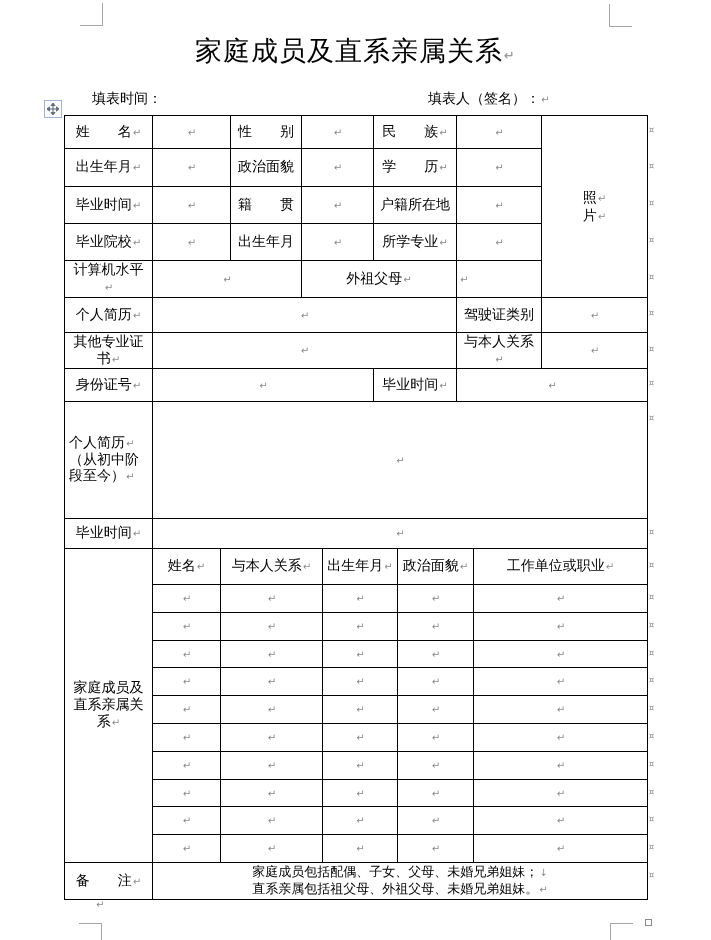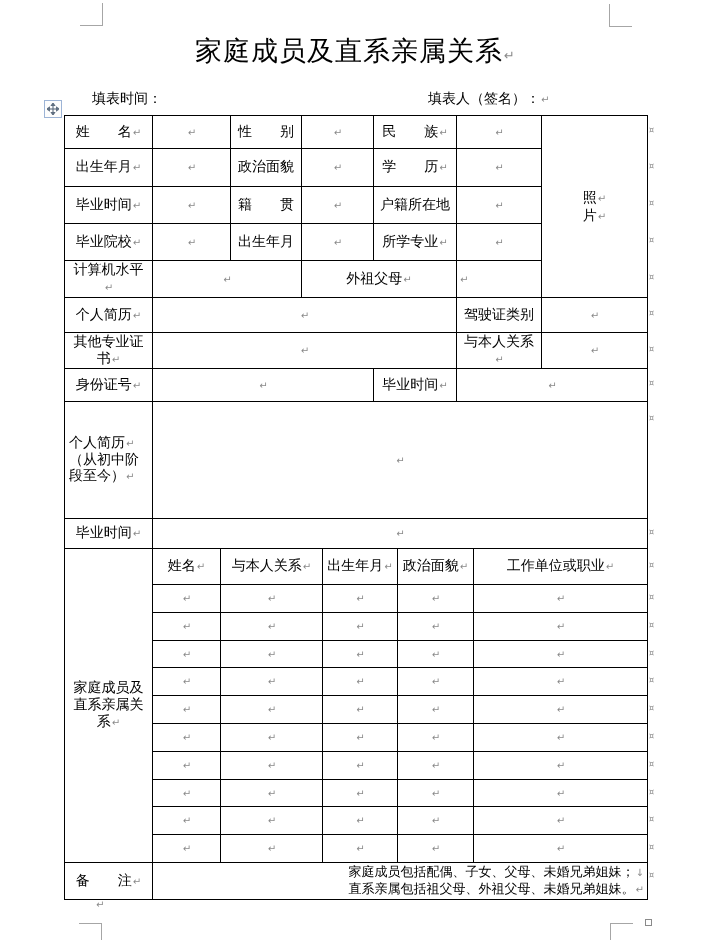--- a/index.html
+++ b/index.html
@@ -29,21 +29,21 @@
     border:1px solid #9db4d6;background:#fdfdfd;display:flex;align-items:center;justify-content:center;}
 
   .tblwrap{position:absolute;left:64px;top:115px;width:584px;}
   table{border-collapse:collapse;table-layout:fixed;width:583px;margin-top:-1px;}
   table.first{margin-top:0;}
   td,th{border:1px solid #000;text-align:center;vertical-align:middle;
     font-size:14px;font-weight:400;padding:0 2px;overflow:hidden;line-height:1.2;}
   td.lbl{padding:0 4px;}
   td.left{text-align:left;}
   .resume-lbl{text-align:left;padding:2px 3px;}
-  .remarks-cell{text-align:right;padding:1px 3px;font-size:13px;line-height:16px;white-space:nowrap;}
+  .remarks-cell{text-align:center;padding:1px 3px;font-size:13px;line-height:16px;white-space:nowrap;}
   .photo-cell div{line-height:17px;}
 
   .eor{position:absolute;left:649px;width:10px;color:#8a8a8a;
     font-size:8px;font-family:"DejaVu Sans",sans-serif;line-height:8px;}
   .after-table-pilcrow{position:absolute;left:95px;top:899px;}
   .resize-handle{position:absolute;left:645px;top:919px;width:5px;height:5px;border:1px solid #8a8a8a;background:#fff;}
 </style>
 </head>
 <body>
 

